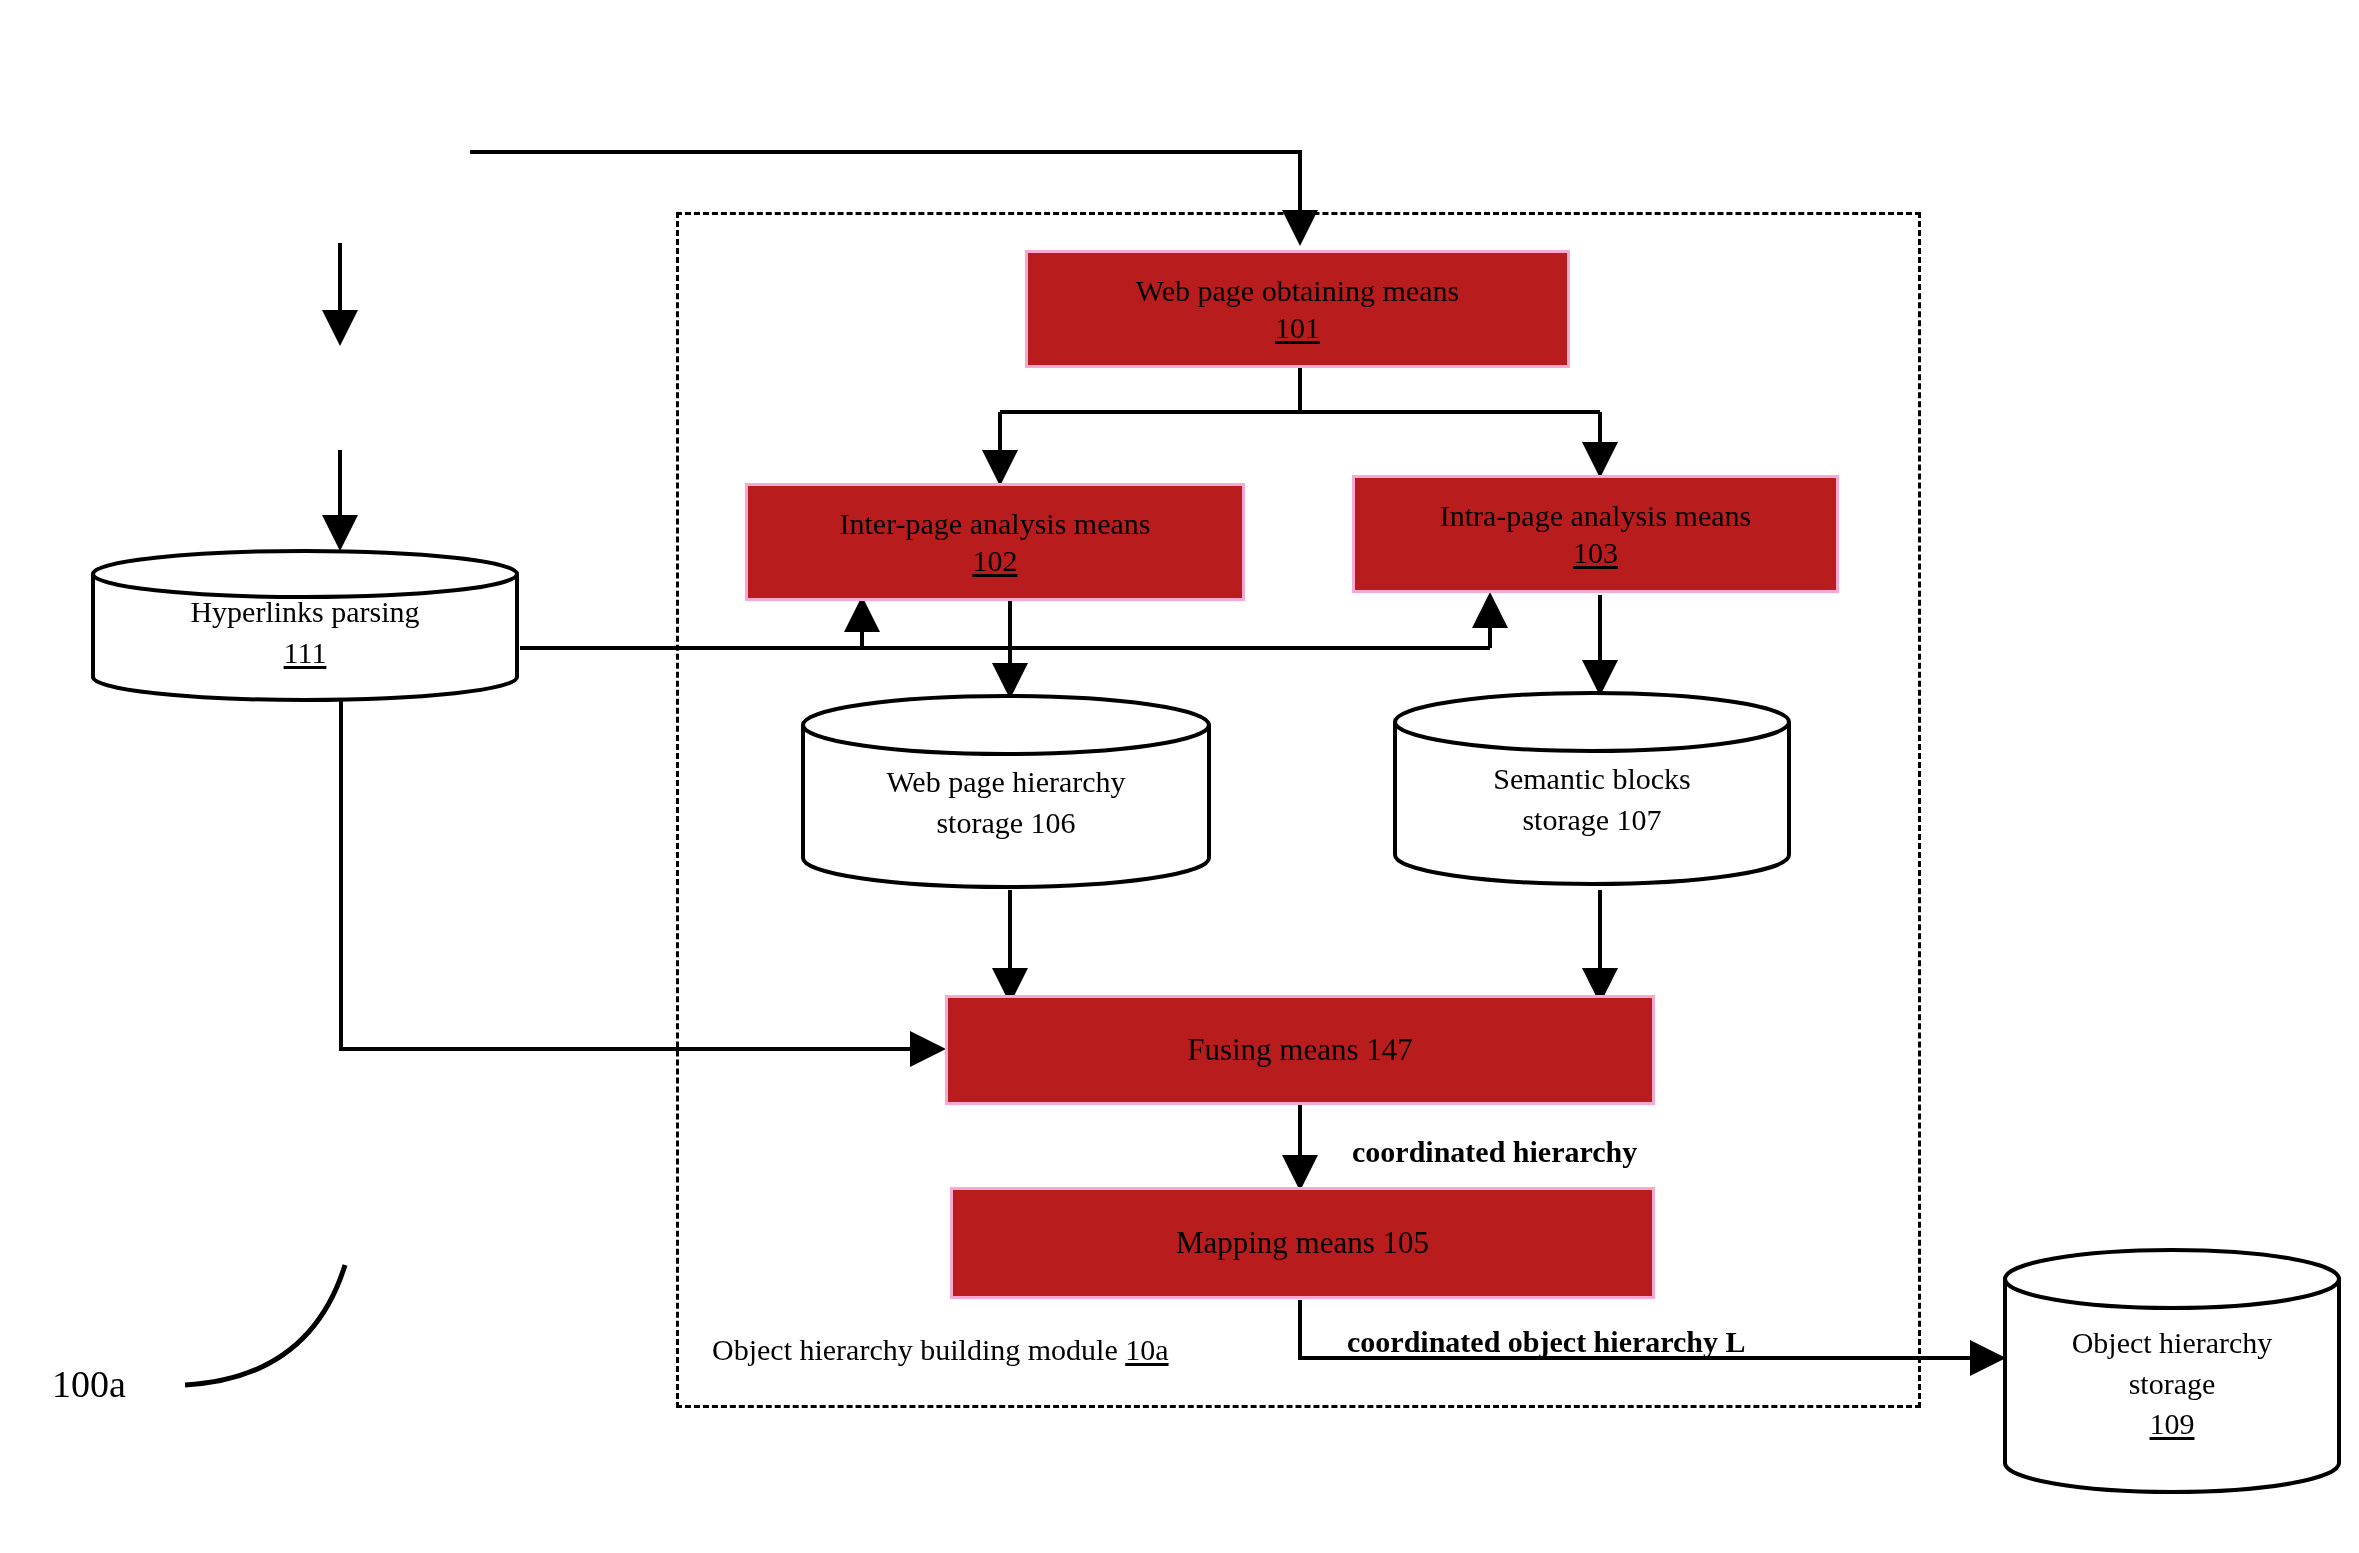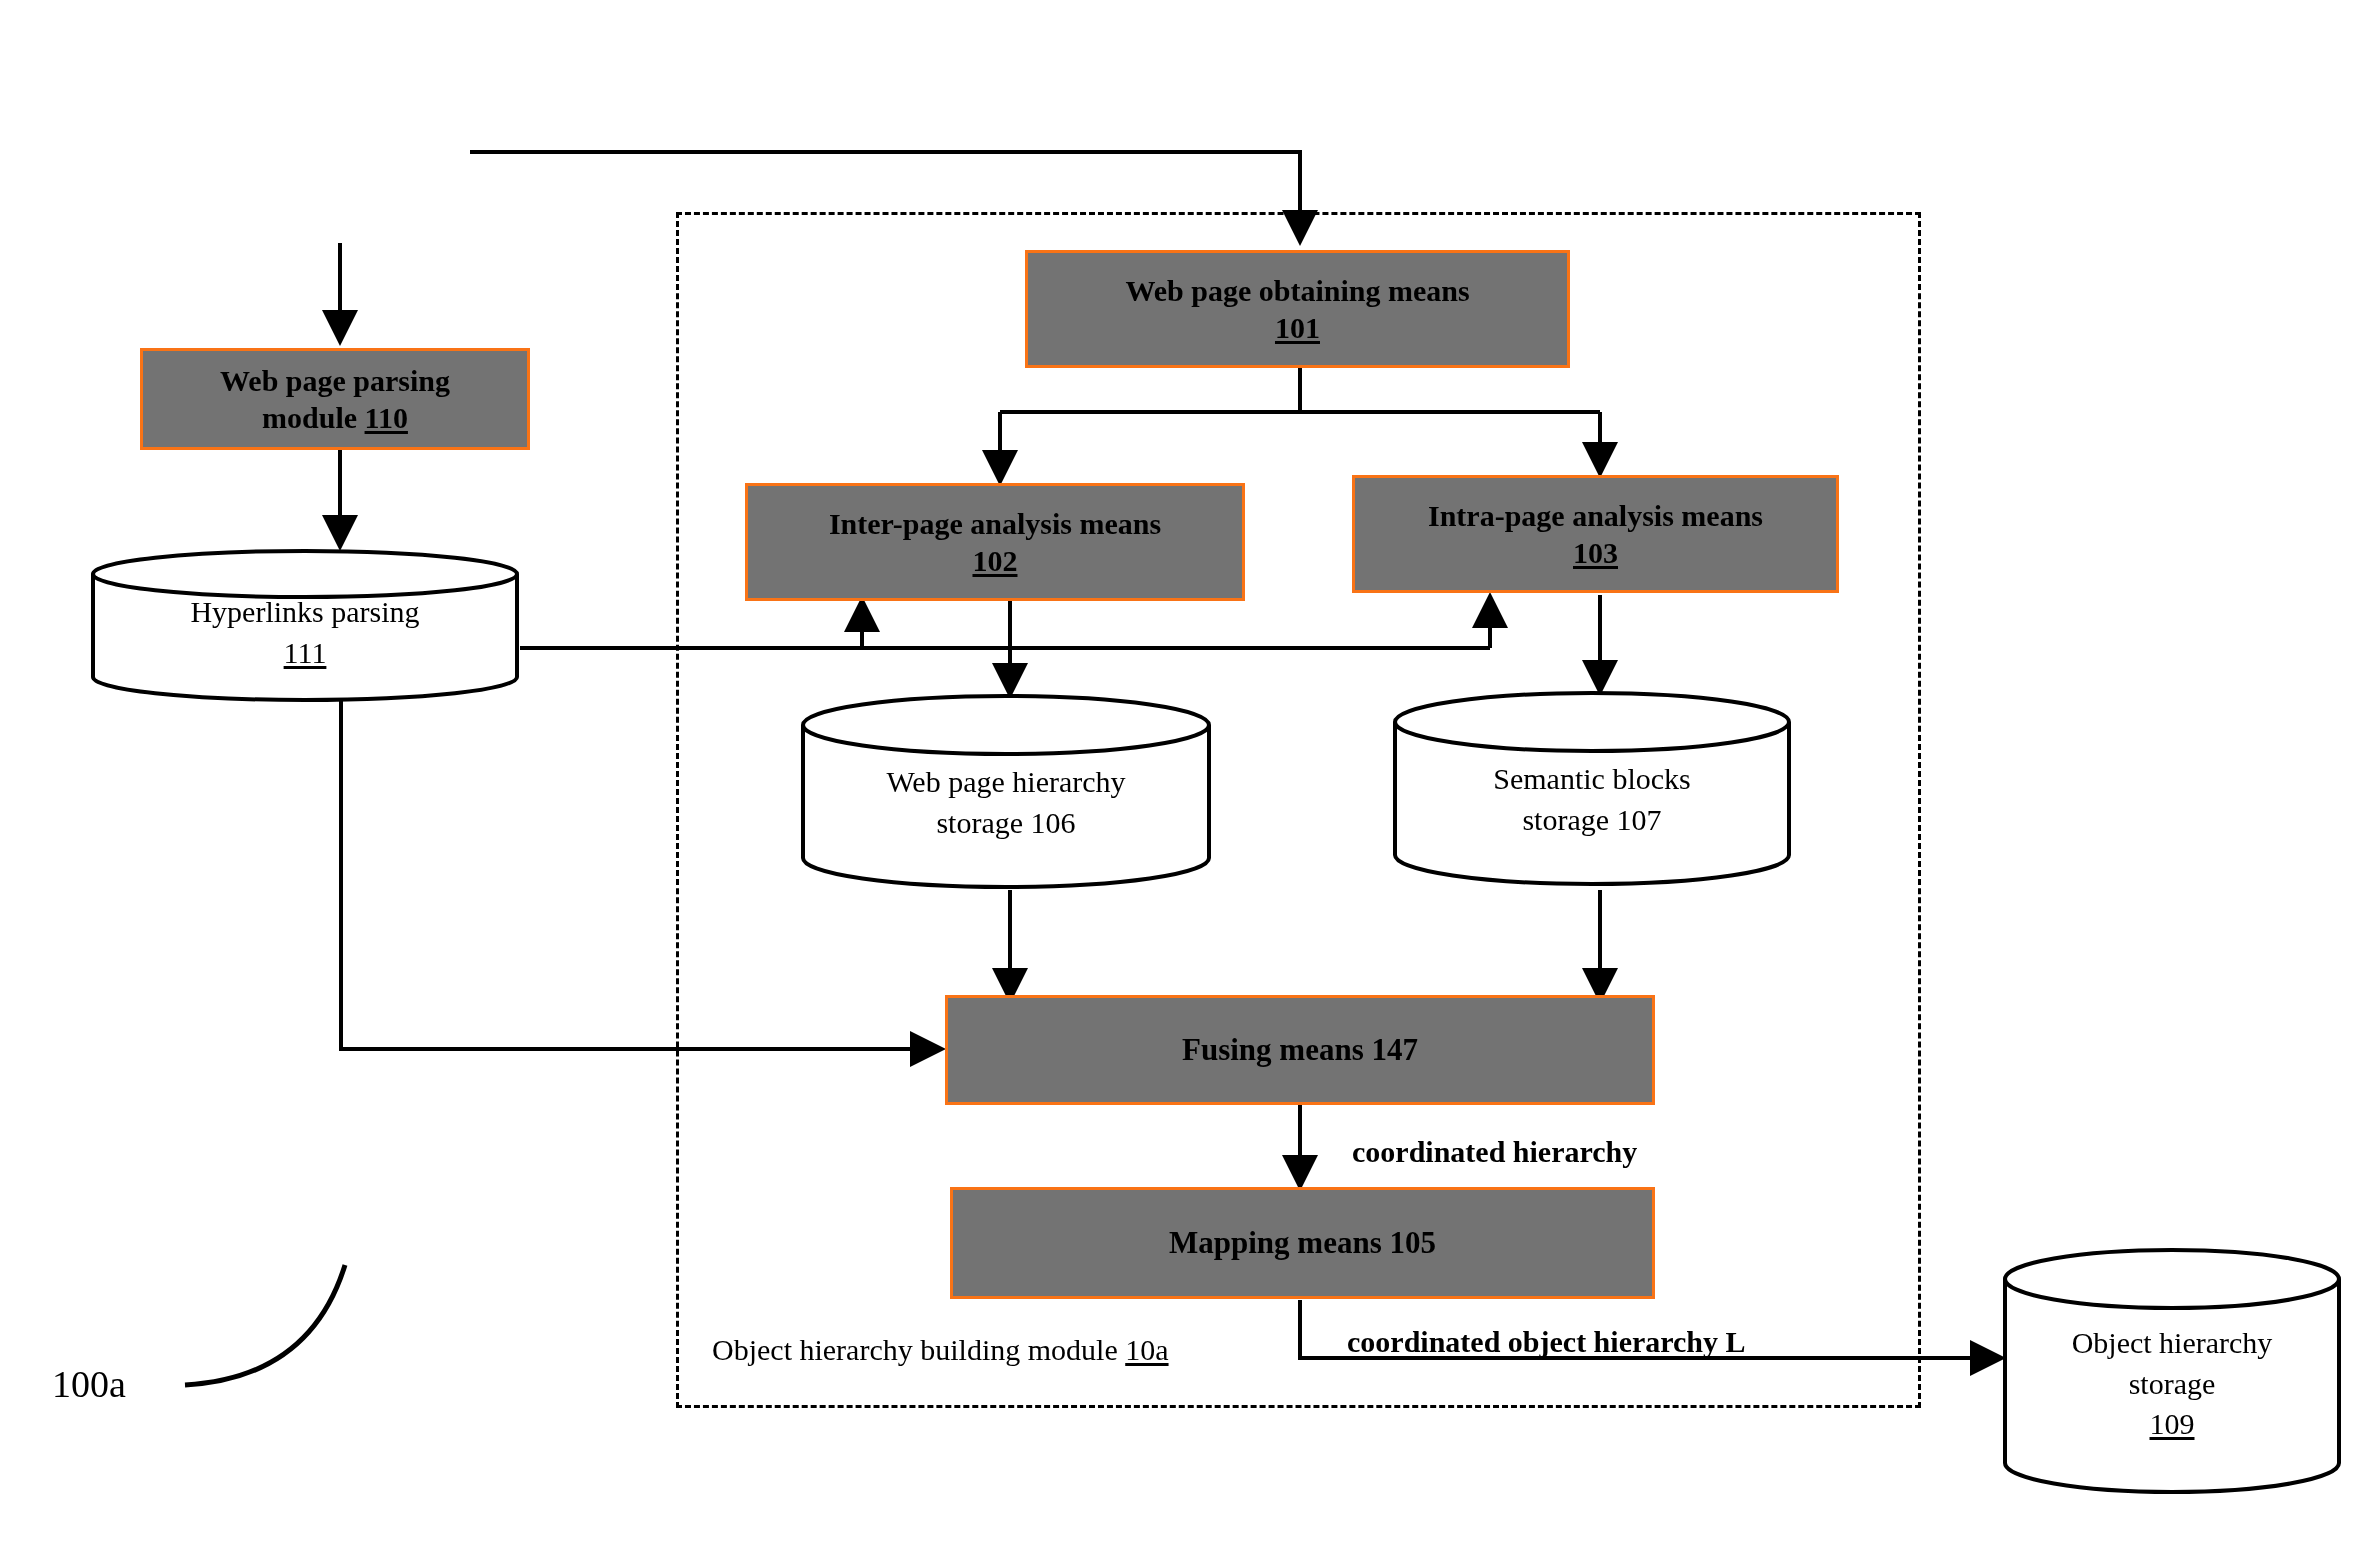--- a/index.html
+++ b/index.html
@@ -5,21 +5,21 @@
   html,body{margin:0;padding:0;background:#ffffff;}
   body{width:2359px;height:1553px;position:relative;
        font-family:"Liberation Serif","DejaVu Serif",serif;color:#000;}
   #stage{position:absolute;left:0;top:0;width:2359px;height:1553px;overflow:hidden;}
   svg#wires{position:absolute;left:0;top:0;width:2359px;height:1553px;}
 
   .node{position:absolute;box-sizing:border-box;display:flex;align-items:center;
         justify-content:center;text-align:center;line-height:1.25;}
 
   
-  .rect{border:3px solid #f97316;background:#737373;font-weight:bold;}
+  .rect{border:3px solid #f9a8d4;background:#b91c1c;}
 
   
   .flabel{position:absolute;white-space:nowrap;}
 
   .u{text-decoration:underline;text-underline-offset:3px;}
   .b{font-weight:bold;}
 
   
   .cyl{position:absolute;}
   .cyl .ctext{position:absolute;left:0;right:0;top:0;bottom:0;display:flex;
@@ -71,26 +71,20 @@
 
       <path d="M 1300 1300 L 1300 1358 L 2000 1358" marker-end="url(#ah)"></path>
 
       <path d="M 185 1385 Q 310 1378 345 1265" stroke-width="5"></path>
     </g>
   </svg>
 
   <div class="dashbox" style="left:676px;top:212px;width:1245px;height:1196px;"></div>
 
 
-  <div class="node rect" style="left:140px;top:348px;width:390px;height:102px;font-size:30px;">
-    <div>
-      <div>Web page parsing</div>
-      <div><span>module </span><span class="u">110</span></div>
-    </div>
-  </div>
 
   <div class="cyl" style="left:90px;top:548px;width:430px;height:155px;">
     <svg width="430" height="155" viewBox="0 0 430 155" preserveAspectRatio="none">
       <path d="M3,26 L3,129" stroke="#000" stroke-width="4" fill="none"></path>
       <path d="M427,26 L427,129" stroke="#000" stroke-width="4" fill="none"></path>
       <ellipse cx="215" cy="26" rx="212" ry="23" stroke="#000" stroke-width="4" fill="#fff"></ellipse>
       <path d="M3,129 A212,23 0 0 0 427,129" stroke="#000" stroke-width="4" fill="none"></path>
     </svg>
     <div class="ctext" style="font-size:30px;padding-top:14px;">
       <div>Hyperlinks parsing</div>

